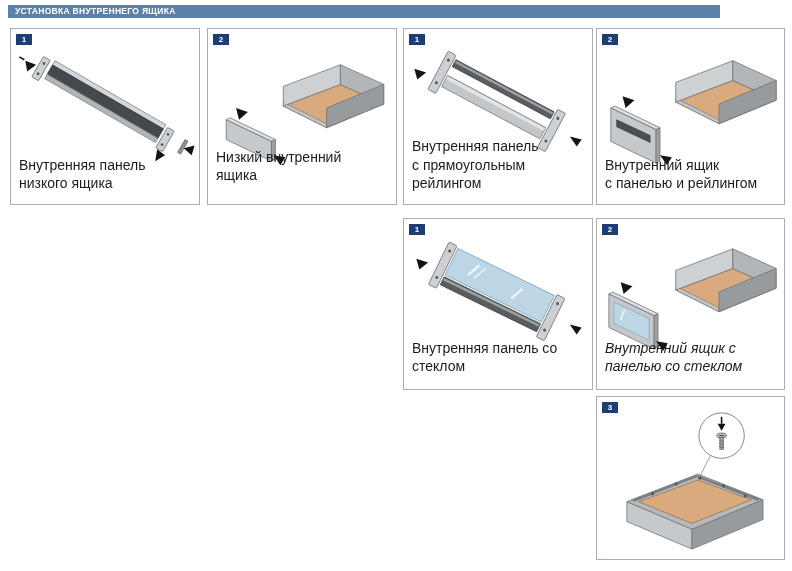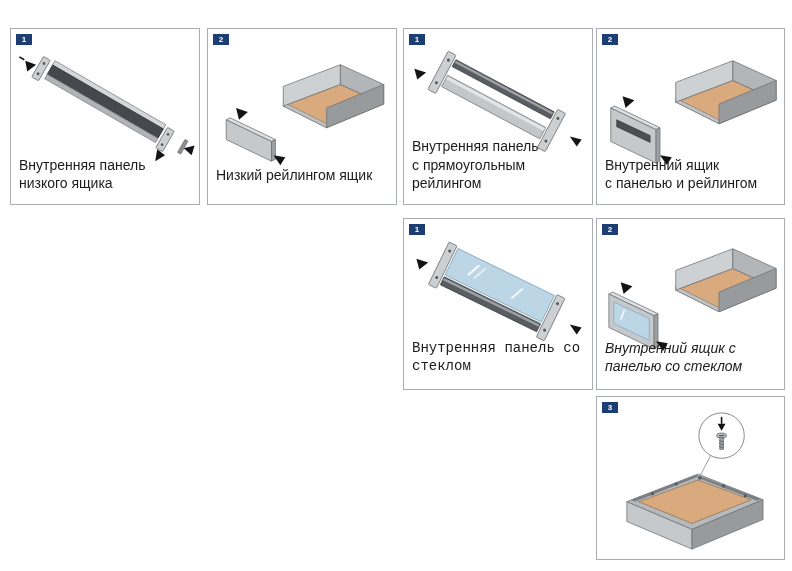--- a/index.html
+++ b/index.html
@@ -13,20 +13,23 @@
         color:#ffffff;font-size:8px;font-weight:bold;line-height:11px;text-align:center;}
   .caption{position:absolute;left:8px;font-size:14px;color:#1c1c1c;line-height:1.3;
         white-space:pre-line;max-width:170px;}
   .illu{position:absolute;left:0;}
 </style>
 </head>
 <body>
 
 <div id="page">
 
+  <div class="header-bar">
+    <span>УСТАНОВКА ВНУТРЕННЕГО ЯЩИКА</span>
+  </div>
 
   <div class="panel" style="left:10px;top:28px;width:190px;height:177px;">
     <div class="badge">1</div>
     <svg class="illu" style="top:16px;" width="188" height="126" viewBox="0 0 190 128">
       <line x1="8" y1="12" x2="13" y2="15" stroke="#141414" stroke-width="1.6"></line>
       <polygon points="14,16 25,20 16,27" fill="#141414"></polygon>
       <g transform="rotate(30 30 24)">
         <rect x="26" y="12" width="8" height="24" rx="1" fill="#ccd0d2" stroke="#6f7377" stroke-width="0.8"></rect>
         <circle cx="30" cy="18" r="1.4" fill="#55585b"></circle>
         <circle cx="30" cy="30" r="1.4" fill="#55585b"></circle>
@@ -58,21 +61,21 @@
       <polygon points="76,60 120,82 120,78 76,56" fill="#c0c3c5" stroke="#6f7377" stroke-width="0.6"></polygon>
       <polygon points="76,60 134,38 134,18 76,40" fill="#ced1d3" stroke="#6f7377" stroke-width="0.8"></polygon>
       <polygon points="134,38 178,58 178,38 134,18" fill="#b3b6b9" stroke="#6f7377" stroke-width="0.8"></polygon>
       <polygon points="178,58 120,82 120,62 178,38" fill="#989b9e" stroke="#6f7377" stroke-width="0.8"></polygon>
       <polygon points="18,74 22,72 68,94 64,96" fill="#dde0e2" stroke="#6f7377" stroke-width="0.8"></polygon>
       <polygon points="18,74 64,96 64,116 18,94" fill="#c6c9cb" stroke="#6f7377" stroke-width="0.8"></polygon>
       <polygon points="64,96 68,94 68,114 64,116" fill="#9ea1a4" stroke="#6f7377" stroke-width="0.8"></polygon>
       <polygon points="28,62 40,66 31,74" fill="#141414"></polygon>
       <polygon points="78,112 66,110 73,120" fill="#141414"></polygon>
     </svg>
-    <div class="caption" style="bottom:20px;">Низкий рейлингом ящик</div>
+    <div class="caption" style="bottom:20px;">Низкий внутренний ящика</div>
   </div>
 
   <div class="panel" style="left:403px;top:28px;width:190px;height:177px;">
     <div class="badge">1</div>
     <svg class="illu" style="top:16px;" width="188" height="126" viewBox="0 0 190 128">
       <polygon points="10,24 22,28 13,35" fill="#141414"></polygon>
       <g transform="rotate(28 95 58)">
         <rect x="26" y="36" width="9" height="44" rx="1" fill="#ccd0d2" stroke="#6f7377" stroke-width="0.8"></rect>
         <circle cx="30.5" cy="44" r="1.5" fill="#55585b"></circle>
         <circle cx="30.5" cy="70" r="1.5" fill="#55585b"></circle>
@@ -122,21 +125,21 @@
         <circle cx="154.5" cy="70" r="1.5" fill="#55585b"></circle>
         <rect x="39" y="34" width="109" height="30" fill="#bcd6e6" stroke="#7fa3ba" stroke-width="0.8"></rect>
         <line x1="66" y1="40" x2="60" y2="54" stroke="#f2f8fc" stroke-width="2.4"></line>
         <line x1="73" y1="40" x2="67" y2="54" stroke="#f2f8fc" stroke-width="1.4"></line>
         <line x1="116" y1="42" x2="110" y2="56" stroke="#f2f8fc" stroke-width="2"></line>
         <rect x="39" y="66" width="109" height="9" fill="#595d61" stroke="#34373a" stroke-width="0.7"></rect>
         <rect x="39.5" y="67" width="108" height="2.6" fill="#9da0a3"></rect>
       </g>
       <polygon points="180,92 168,89 175,99" fill="#141414"></polygon>
     </svg>
-    <div class="caption" style="bottom:14px;font-family:Liberation Mono, monospace;">Внутренняя панель со стеклом</div>
+    <div class="caption" style="bottom:14px;">Внутренняя панель со стеклом</div>
   </div>
 
   <div class="panel" style="left:596px;top:218px;width:189px;height:172px;">
     <div class="badge">2</div>
     <svg class="illu" style="top:18px;" width="187" height="120" viewBox="0 0 190 122">
       <polygon points="80,54 138,32 182,52 124,76" fill="#d9aa7e" stroke="#8a6a4c" stroke-width="0.8"></polygon>
       <polygon points="80,54 124,76 124,72 80,50" fill="#c0c3c5" stroke="#6f7377" stroke-width="0.6"></polygon>
       <polygon points="80,54 138,32 138,12 80,34" fill="#ced1d3" stroke="#6f7377" stroke-width="0.8"></polygon>
       <polygon points="138,32 182,52 182,32 138,12" fill="#b3b6b9" stroke="#6f7377" stroke-width="0.8"></polygon>
       <polygon points="182,52 124,76 124,56 182,32" fill="#989b9e" stroke="#6f7377" stroke-width="0.8"></polygon>

